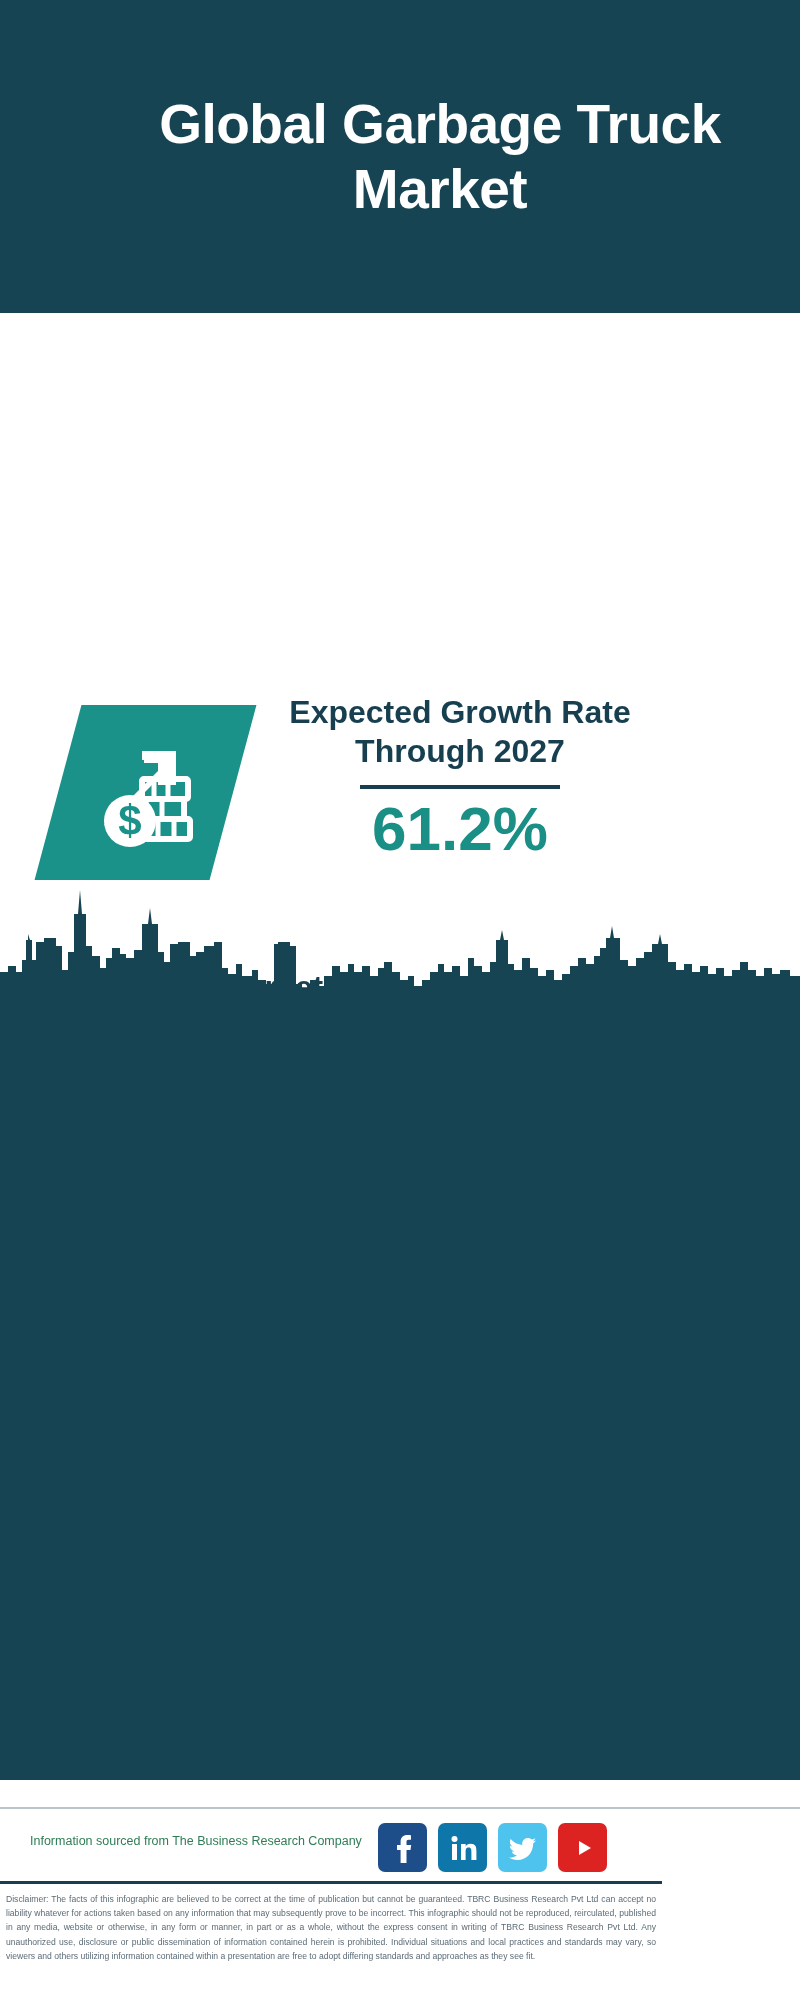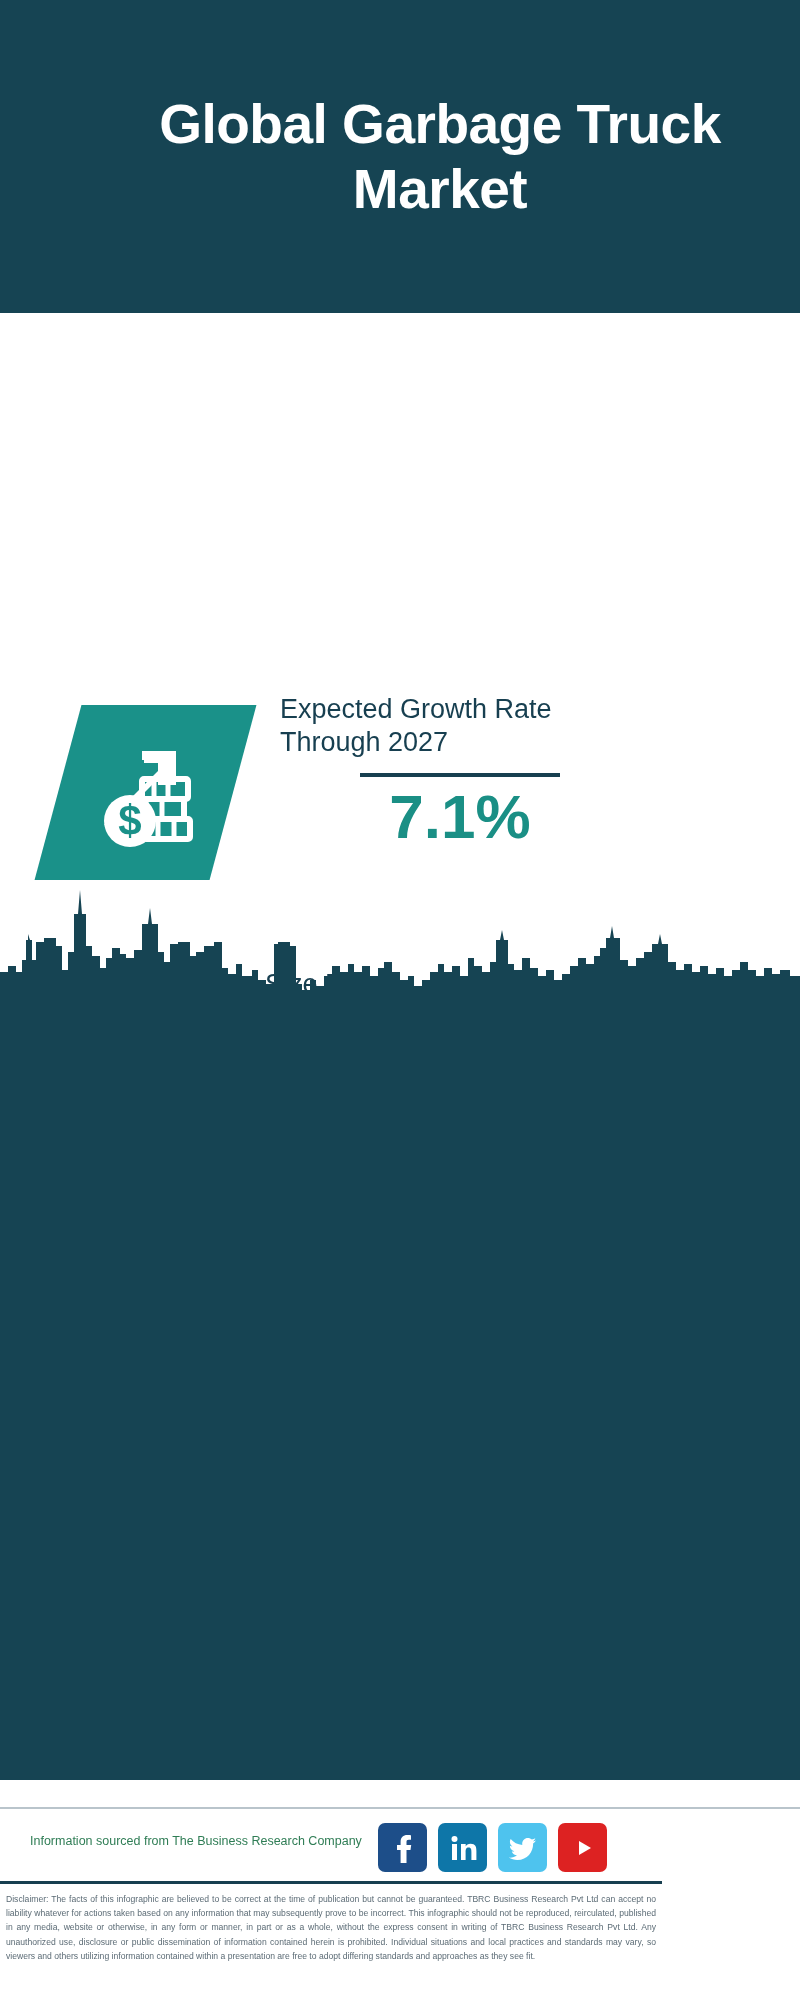--- a/index.html
+++ b/index.html
@@ -40,22 +40,22 @@
   }
   .plate-inner{
     position:absolute;inset:0;
     transform:skewX(15deg);
     display:flex;align-items:center;justify-content:center;
   }
 
   .stat-block{position:absolute;}
   .stat-title{
     color:#173f50;
-    font-size:27px;font-weight:normal;
-    line-height:1.22;text-align:left;
+    font-size:32px;font-weight:bold;
+    line-height:1.22;text-align:center;
   }
   .rule{
     height:4px;background:#173f50;margin:14px auto 6px auto;
   }
   .stat-value{
     color:#1a8f85;
     font-size:62px;font-weight:bold;
     text-align:center;line-height:1.1;
   }
 
@@ -170,21 +170,21 @@
           </g>
           <circle cx="48" cy="92" r="26" fill="#ffffff"></circle>
           <text x="48" y="106" font-family="Liberation Sans, sans-serif" font-size="42" font-weight="bold" fill="#1a9189" text-anchor="middle">$</text>
         </svg>
       </div>
     </div>
 
     <div class="stat-block" id="growth-text">
       <div class="stat-title">Expected Growth Rate Through 2027</div>
       <div class="rule"></div>
-      <div class="stat-value">7.1%</div>
+      <div class="stat-value">61.2%</div>
     </div>
 
     <div class="stat-block" id="size-text">
       <div class="stat-title">Expected Market Size By 2027</div>
       <div class="rule"></div>
       <div class="stat-value">$20.34 Bn</div>
     </div>
 
     <div class="plate" id="size-plate">
       <div class="plate-inner">

